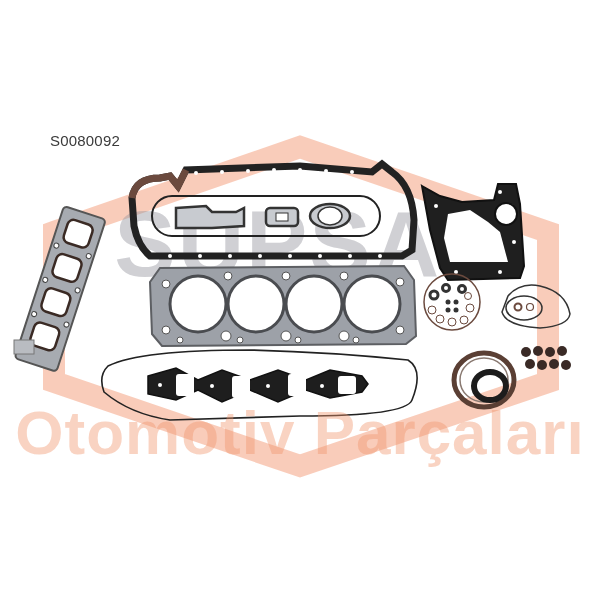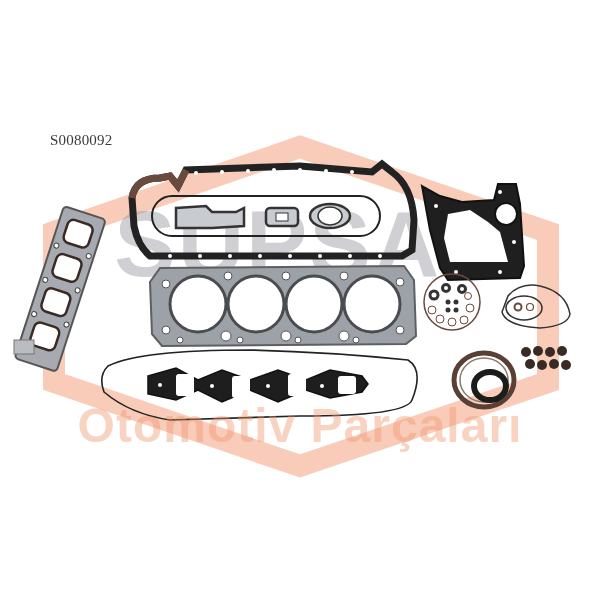--- a/index.html
+++ b/index.html
@@ -1,29 +1,29 @@
 <!DOCTYPE html>
 <html><head>
 <meta charset="utf-8">
 <style>
   html, body { margin: 0; padding: 0; background: #ffffff; }
   body { width: 600px; height: 600px; position: relative; overflow: hidden; font-family: "Liberation Sans", sans-serif; }
   .product-code {
     position: absolute; left: 50px; top: 132px;
-    font-family: Liberation Serif, serif; font-size: 15px; color: #3a3a3a; letter-spacing: 0.2px;
+    font-family: Liberation Sans, sans-serif; font-size: 15px; color: #3a3a3a; letter-spacing: 0.2px;
   }
   .stage { position: absolute; left: 0; top: 0; width: 600px; height: 600px; }
   .wm-brand {
     position: absolute; left: 112px; top: 198px; width: 400px; text-align: center;
     font-family: "Liberation Sans", sans-serif; font-weight: bold; font-size: 92px; letter-spacing: 2px;
     color: rgba(150,150,160,0.45); line-height: 1;
   }
   .wm-tagline {
     position: absolute; left: 0; top: 402px; width: 600px; text-align: center;
-    font-family: "Liberation Sans", sans-serif; font-weight: bold; font-size: 48px;
+    font-family: "Liberation Sans", sans-serif; font-weight: bold; font-size: 62px;
     color: rgba(240,150,110,0.42); line-height: 1; letter-spacing: 1px;
   }
 </style>
 </head>
 <body>
 
 <div class="stage">
 
   <svg width="600" height="600" style="position:absolute;left:0;top:0">
     <path d="M54,232 L300,147 L548,232 L548,382 L300,466 L54,382 Z" fill="none" stroke="#f7bfa9" stroke-width="22" opacity="0.8"></path>

